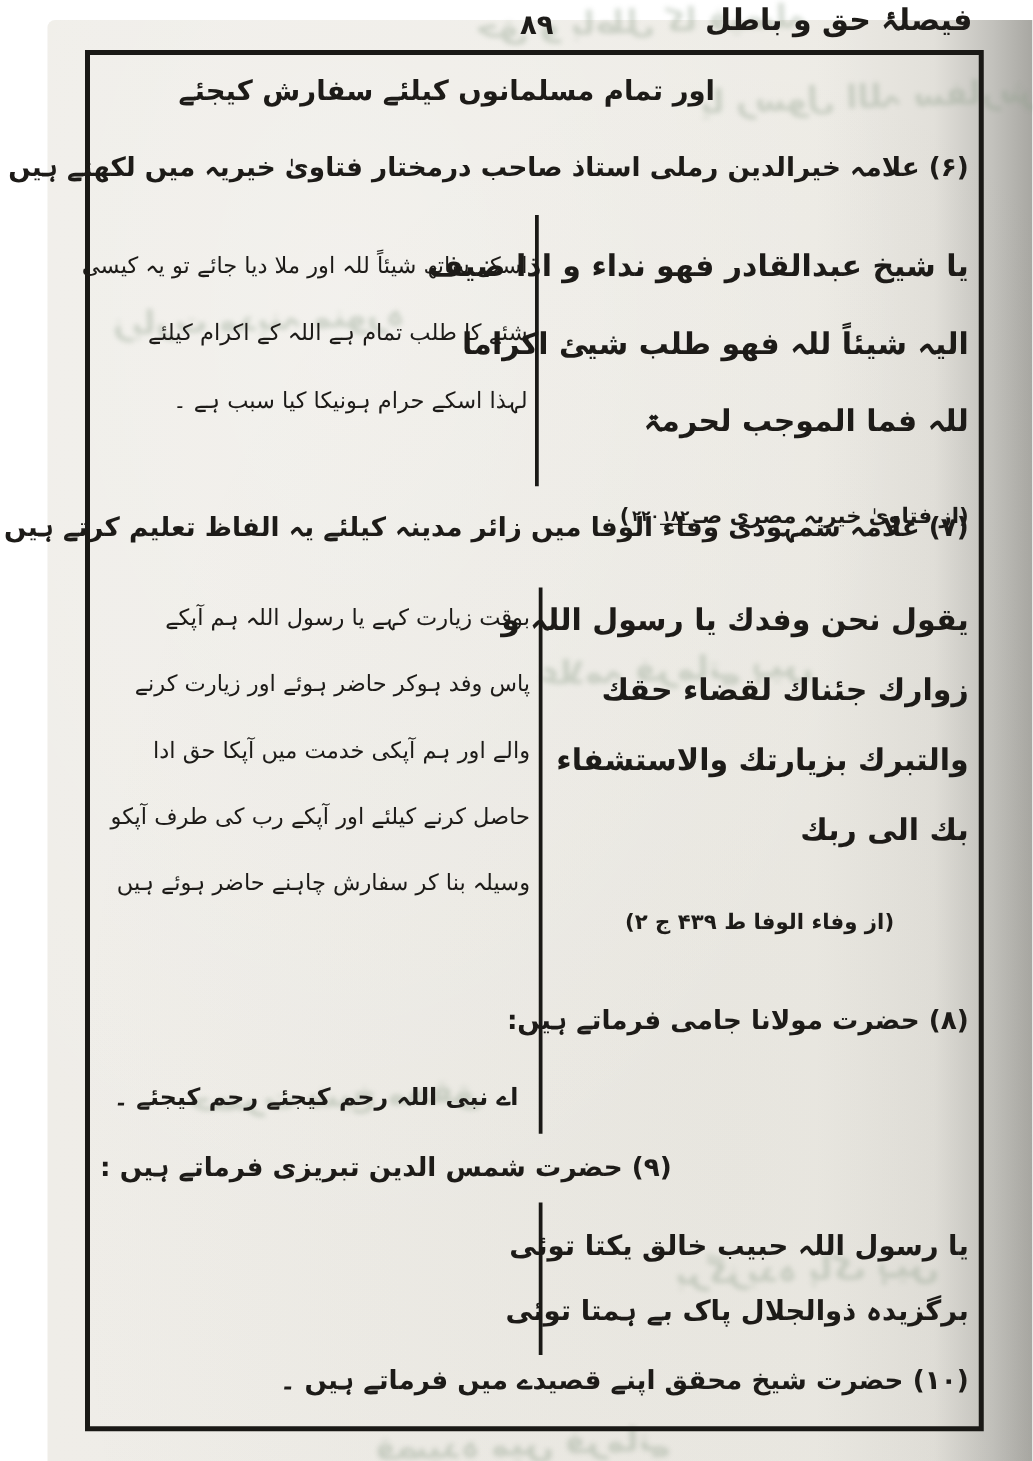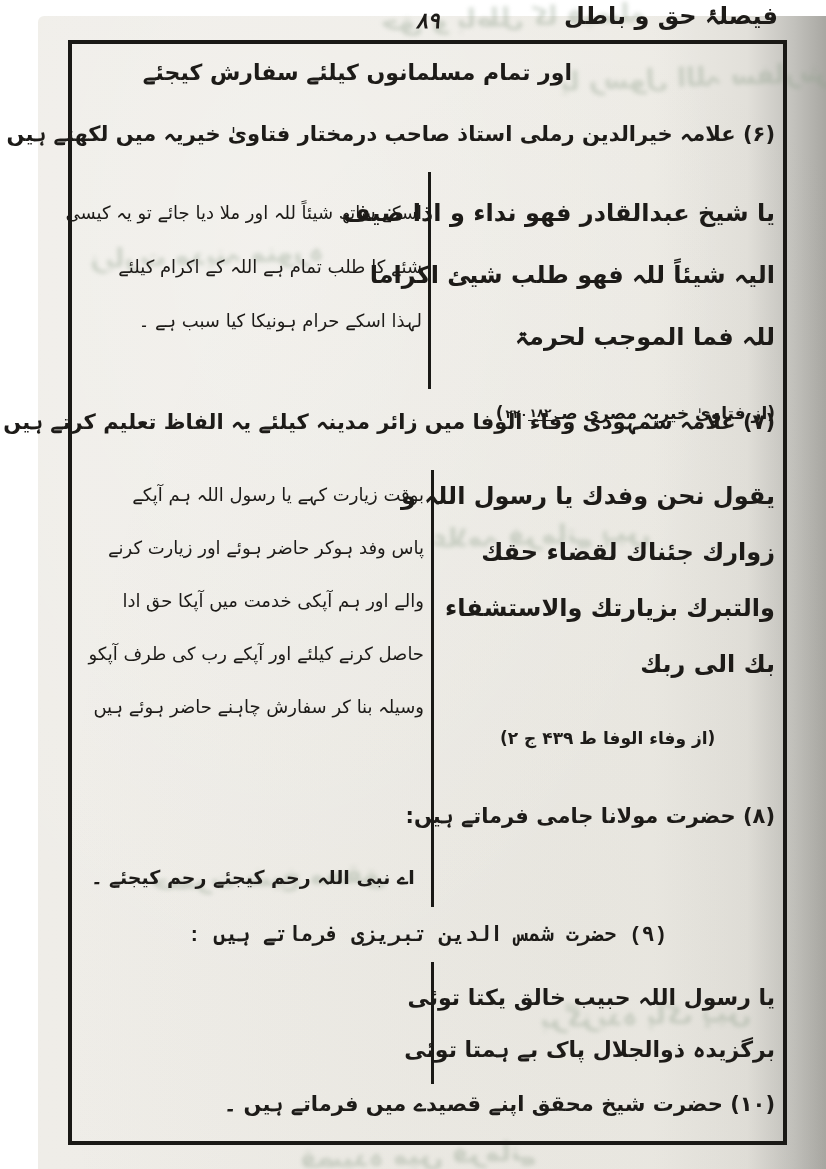--- a/index.html
+++ b/index.html
@@ -39,21 +39,21 @@
 
   <div class="bleed" style="top:2px;left:380px;">حق و باطل کا فیصلہ</div>
   <div class="bleed" style="top:62px;left:560px;">یا رسول اللہ سفارش</div>
   <div class="bleed" style="top:240px;left:90px;">زیارت مدینہ منورہ</div>
   <div class="bleed" style="top:520px;left:430px;">علامہ فرماتے ہیں</div>
   <div class="bleed" style="top:862px;left:150px;">حضرت شیخ محقق</div>
   <div class="bleed" style="top:1000px;left:540px;">برگزیدہ پاک ہیں</div>
   <div class="bleed" style="top:1140px;left:300px;">قصیدہ میں فرماتے</div>
 
   <div class="hdr" style="top:2px;right:48px;font-size:24px;">فیصلۂ حق و باطل</div>
-  <div class="hdr" style="top:8px;left:416px;font-size:22px;font-style:italic;">۸۹</div>
+  <div class="hdr" style="top:8px;left:416px;font-size:22px;">۸۹</div>
 
   <div class="box">
 
     <div class="t urdu" style="top:16px;left:100px;width:400px;text-align:center;font-size:22px;font-weight:bold;">اور تمام مسلمانوں کیلئے سفارش کیجئے</div>
 
     <div class="t heading" style="top:78px;right:8px;left:8px;text-align:right;">(۶) علامہ خیرالدین رملی استاذ صاحب درمختار فتاویٰ خیریہ میں لکھتے ہیں ۔</div>
 
     <div class="t arabic" style="top:138px;right:8px;width:330px;text-align:right;line-height:62px;">
       <div>یا شیخ عبدالقادر فھو نداء و اذا ضیف</div>
       <div>الیہ شیئاً للہ فھو طلب شیئ اکراما</div>
@@ -90,21 +90,21 @@
       <div>والے اور ہم آپکی خدمت میں آپکا حق ادا</div>
       <div>حاصل کرنے کیلئے اور آپکے رب کی طرف آپکو</div>
       <div>وسیلہ بنا کر سفارش چاہنے حاضر ہوئے ہیں</div>
     </div>
 
     <div class="vrule" style="left:359px;top:426px;height:437px;"></div>
 
     <div class="t heading" style="top:760px;right:8px;width:330px;text-align:right;">(۸) حضرت مولانا جامی فرماتے ہیں:</div>
     <div class="t urdu" style="top:822px;left:10px;width:342px;text-align:center;font-weight:bold;font-size:19px;">اے نبی اللہ رحم کیجئے رحم کیجئے ۔</div>
 
-    <div class="t heading" style="top:878px;right:8px;left:8px;text-align:center;font-family:Liberation Mono, monospace;">(۹) حضرت شمس الدین تبریزی فرماتے ہیں :</div>
+    <div class="t heading" style="top:878px;right:8px;left:8px;text-align:left;">(۹) حضرت شمس الدین تبریزی فرماتے ہیں :</div>
 
     <div class="t arabic" style="top:928px;right:8px;width:330px;text-align:right;line-height:52px;font-size:22px;">
       <div>یا رسول اللہ حبیب خالق یکتا توئی</div>
       <div>برگزیدہ ذوالجلال پاک بے ہمتا توئی</div>
     </div>
 
 
     <div class="vrule" style="left:359px;top:918px;height:122px;"></div>
 
     <div class="t heading" style="top:1048px;right:8px;left:8px;text-align:right;">(۱۰) حضرت شیخ محقق اپنے قصیدے میں فرماتے ہیں ۔</div>

